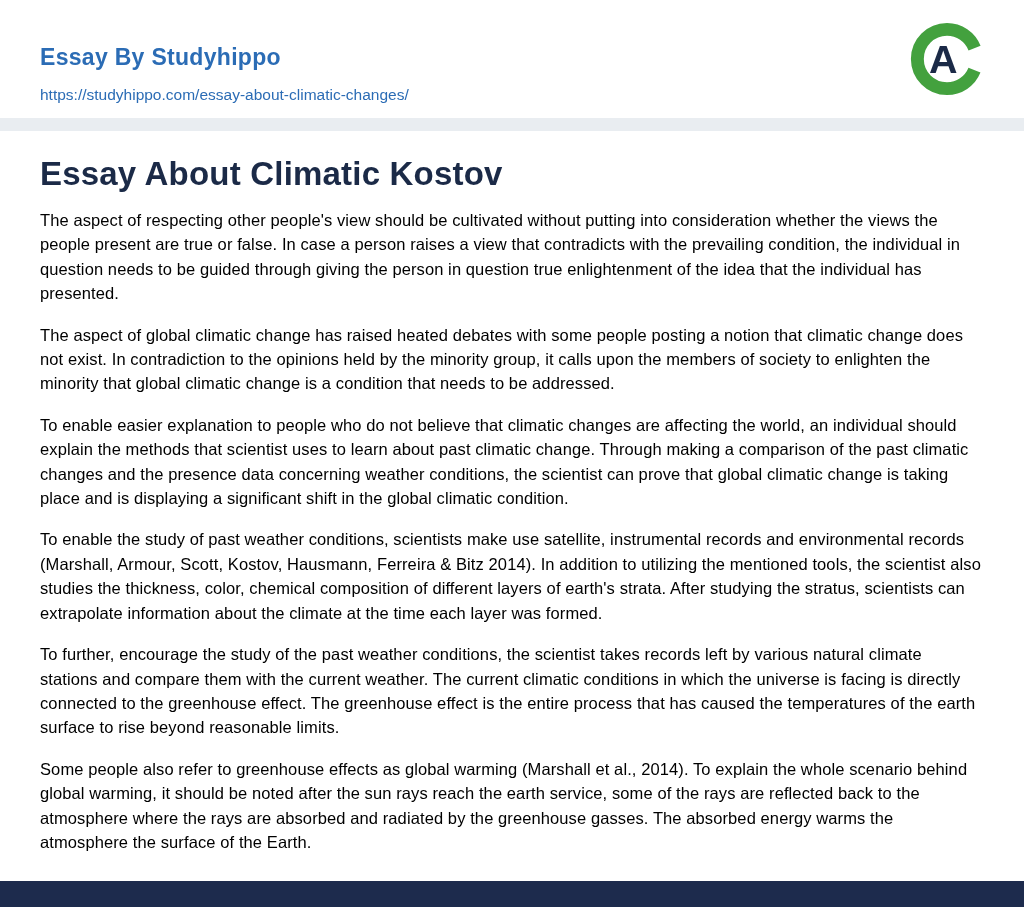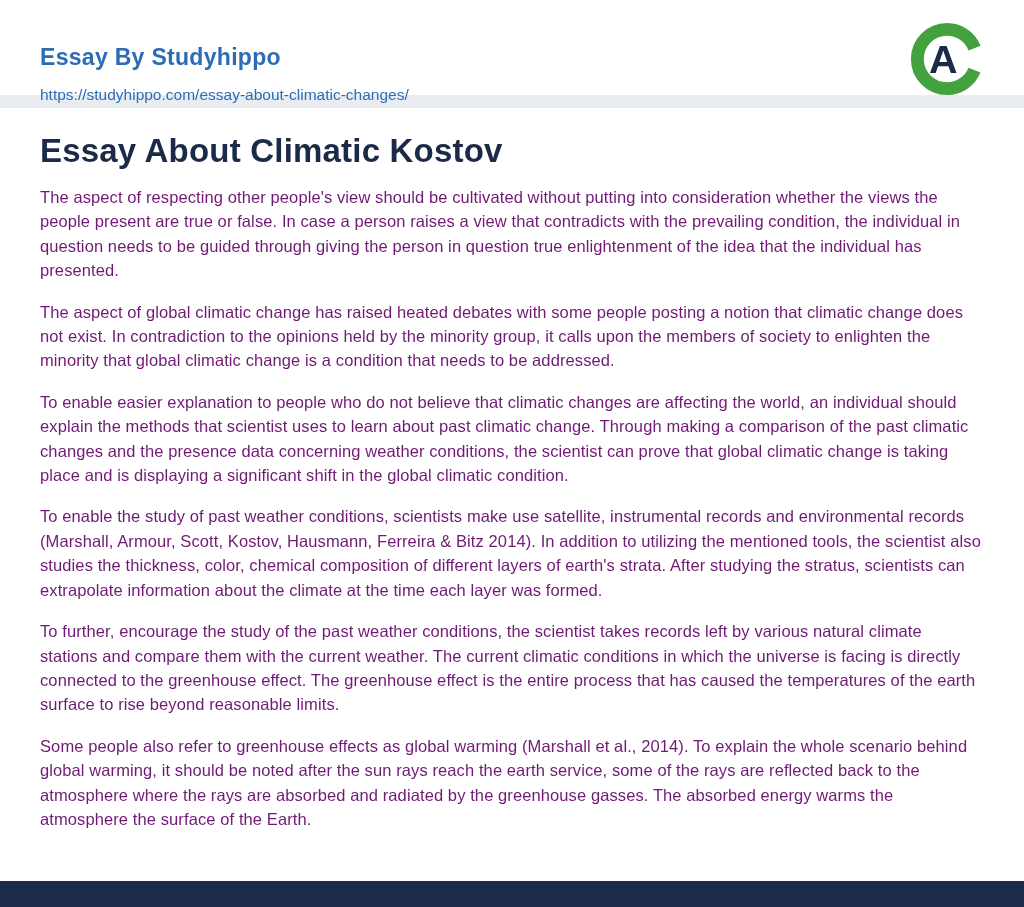--- a/index.html
+++ b/index.html
@@ -6,21 +6,21 @@
   body {
     width: 1024px;
     height: 907px;
     position: relative;
     overflow: hidden;
     background: #ffffff;
     font-family: "Liberation Sans", sans-serif;
   }
   .header {
     position: relative;
-    height: 95px;
+    height: 118px;
     background: #ffffff;
     padding: 4px 40px;
     box-sizing: border-box;
   }
   .site-title {
     position: absolute;
     left: 40px;
     top: 44px;
     font-size: 23px;
     font-weight: bold;
@@ -55,21 +55,21 @@
     font-size: 33px;
     font-weight: bold;
     letter-spacing: 0.2px;
     color: #1b2a47;
   }
   .paragraph {
     margin: 0 0 17px 0;
     font-size: 16.5px;
     line-height: 1.48;
     letter-spacing: 0.1px;
-    color: #701a75;
+    color: #000000;
   }
   .footer-bar {
     position: absolute;
     left: 0;
     bottom: 0;
     width: 100%;
     height: 26px;
     background: #1d2b4d;
   }
 </style>

